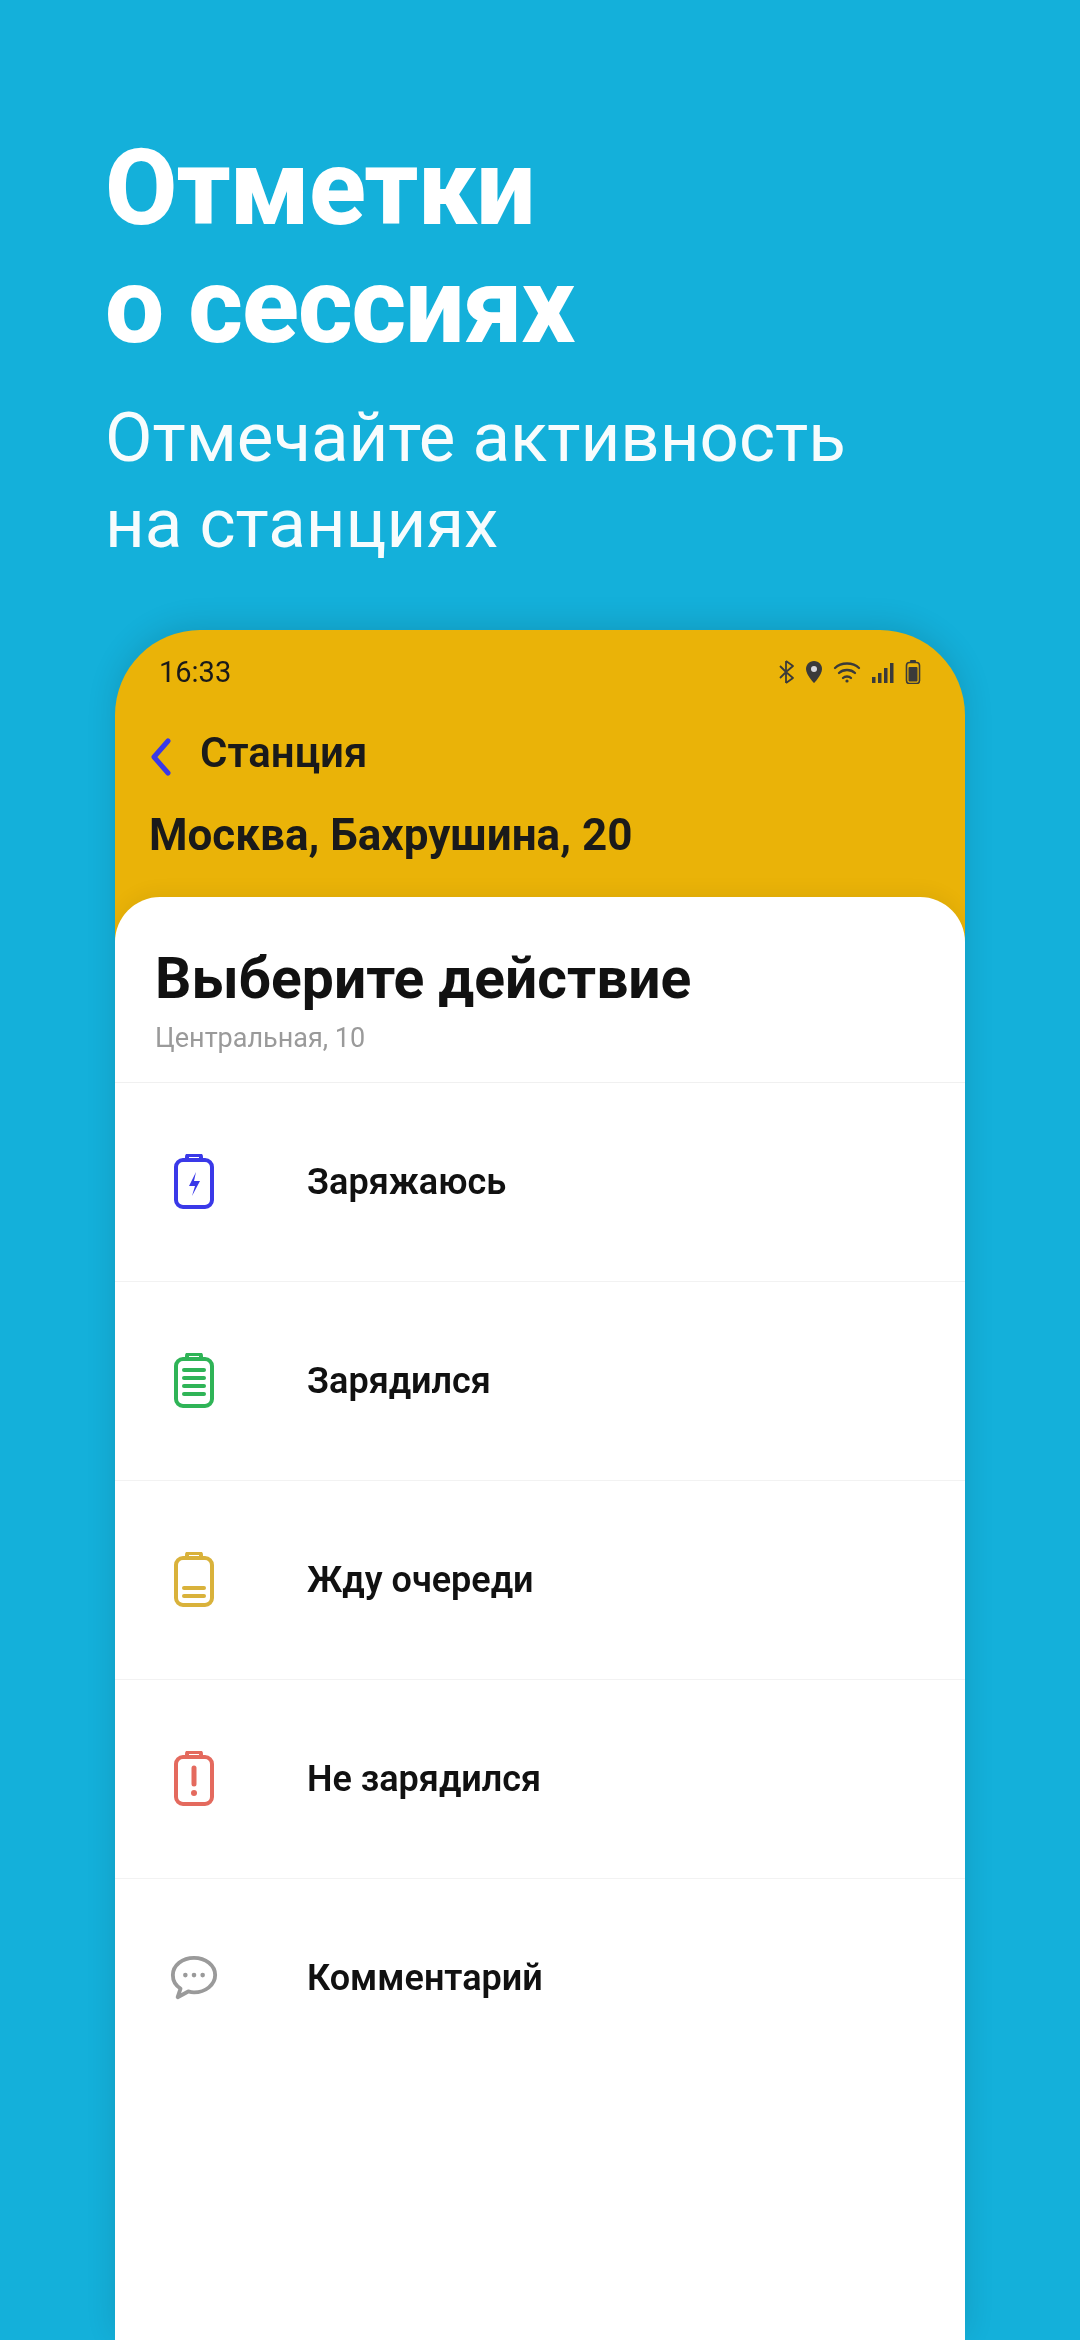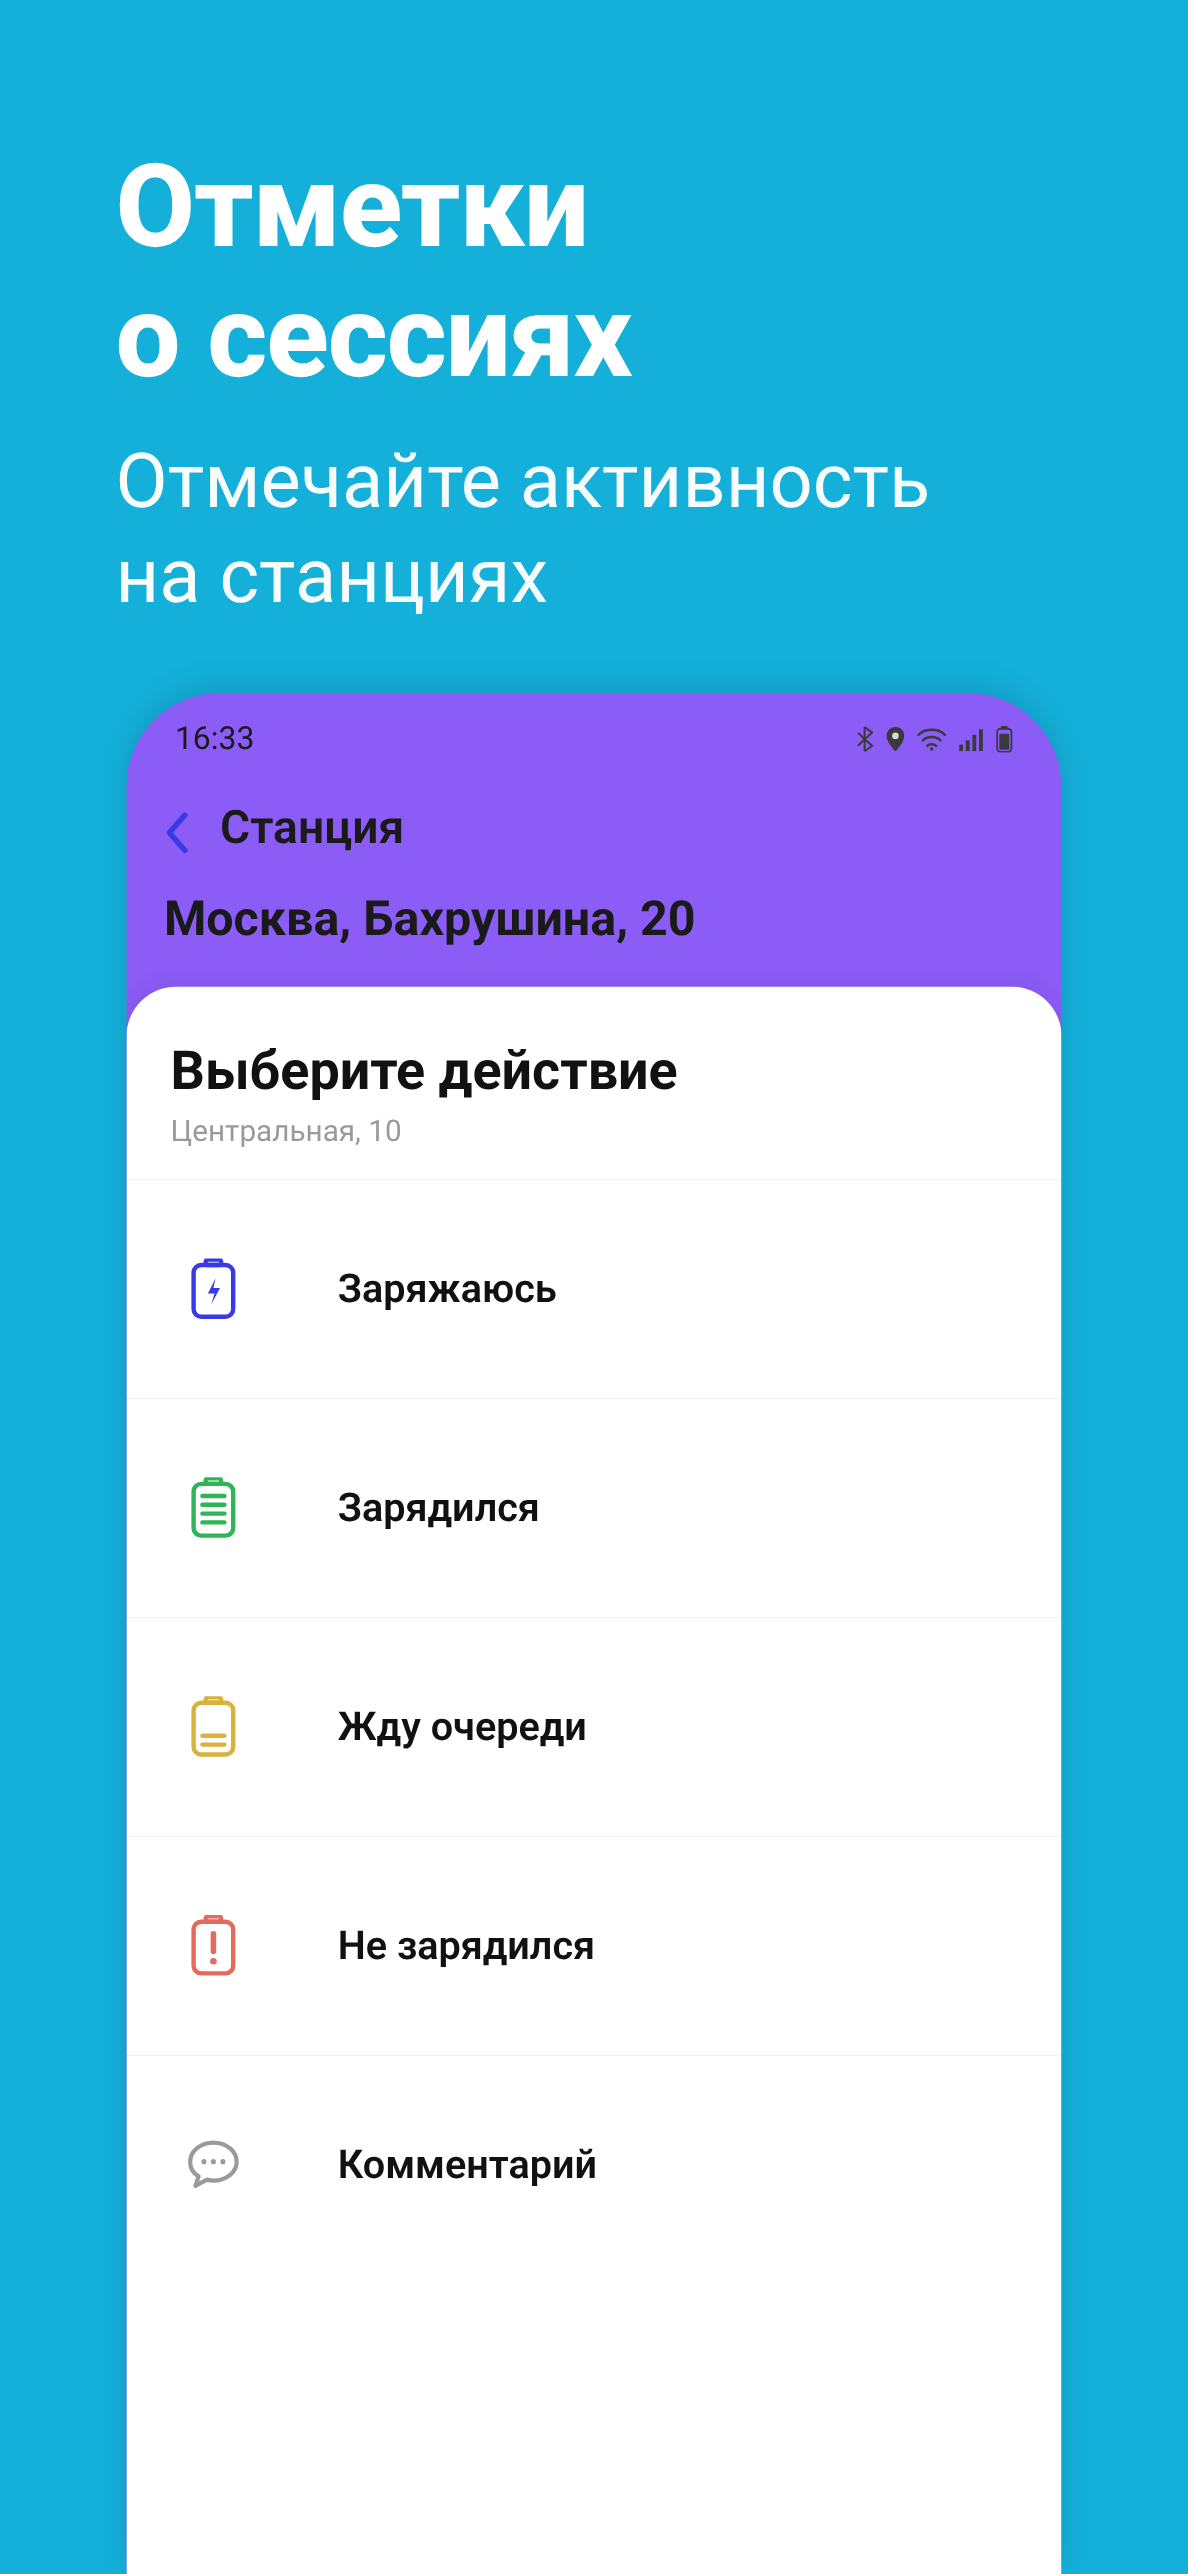--- a/index.html
+++ b/index.html
@@ -26,21 +26,21 @@
     line-height: 1.25;
     padding: 0 105px;
     opacity: 0.97;
   }
   .phone-frame {
     position: absolute;
     top: 630px;
     left: 115px;
     width: 850px;
     height: 1710px;
-    background: #8b5cf6;
+    background: #eab308;
     border-radius: 85px 85px 0 0;
     box-shadow: 0 -6px 30px rgba(0,0,0,0.12);
     overflow: hidden;
   }
   .status-bar {
     display: flex;
     align-items: center;
     justify-content: space-between;
     padding: 22px 44px 12px 44px;
     height: 74px;
@@ -82,21 +82,21 @@
     bottom: 0;
     background: #ffffff;
     border-radius: 45px 45px 0 0;
     box-shadow: 0 -4px 20px rgba(0,0,0,0.06);
   }
   .sheet-header {
     padding: 48px 40px 28px 40px;
     border-bottom: 1px solid rgba(0,0,0,0.06);
   }
   .sheet-title {
-    font-size: 49px;
+    font-size: 57px;
     font-weight: 700;
     color: #111;
     margin-bottom: 10px;
   }
   .sheet-subtitle {
     font-size: 27px;
     color: #9a9a9a;
     font-weight: 400;
   }
   .action-row {

